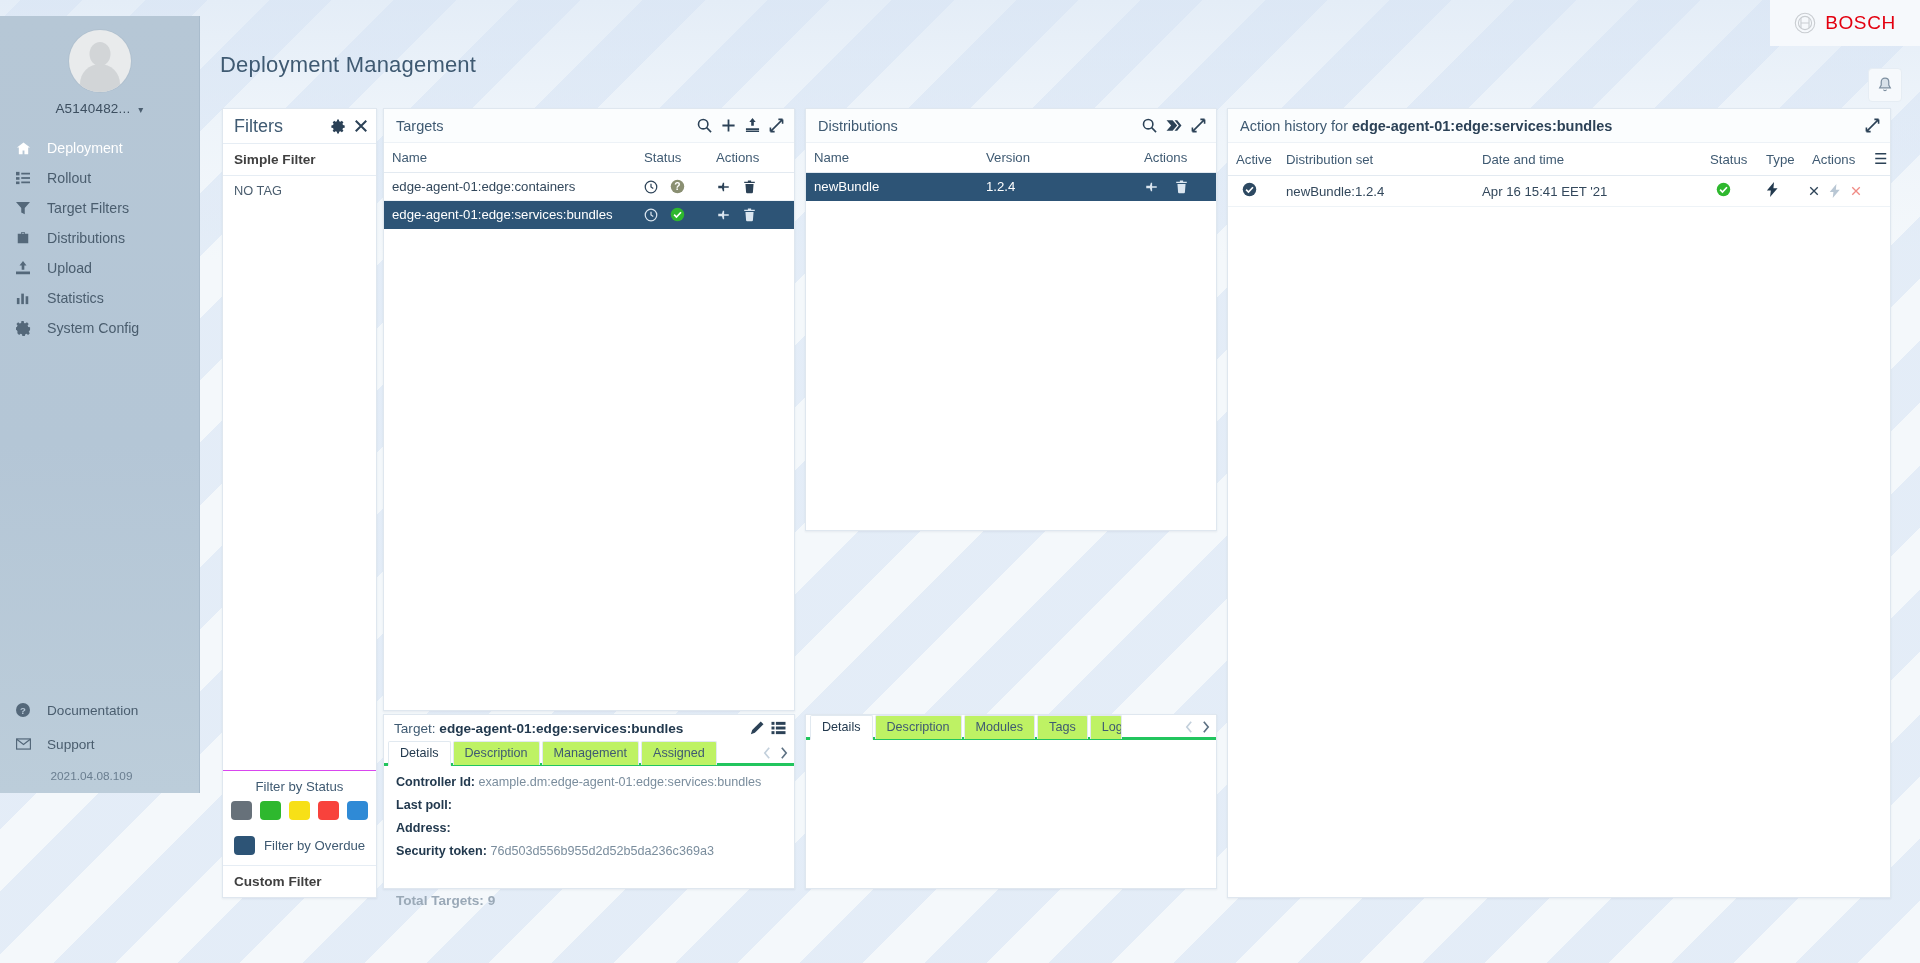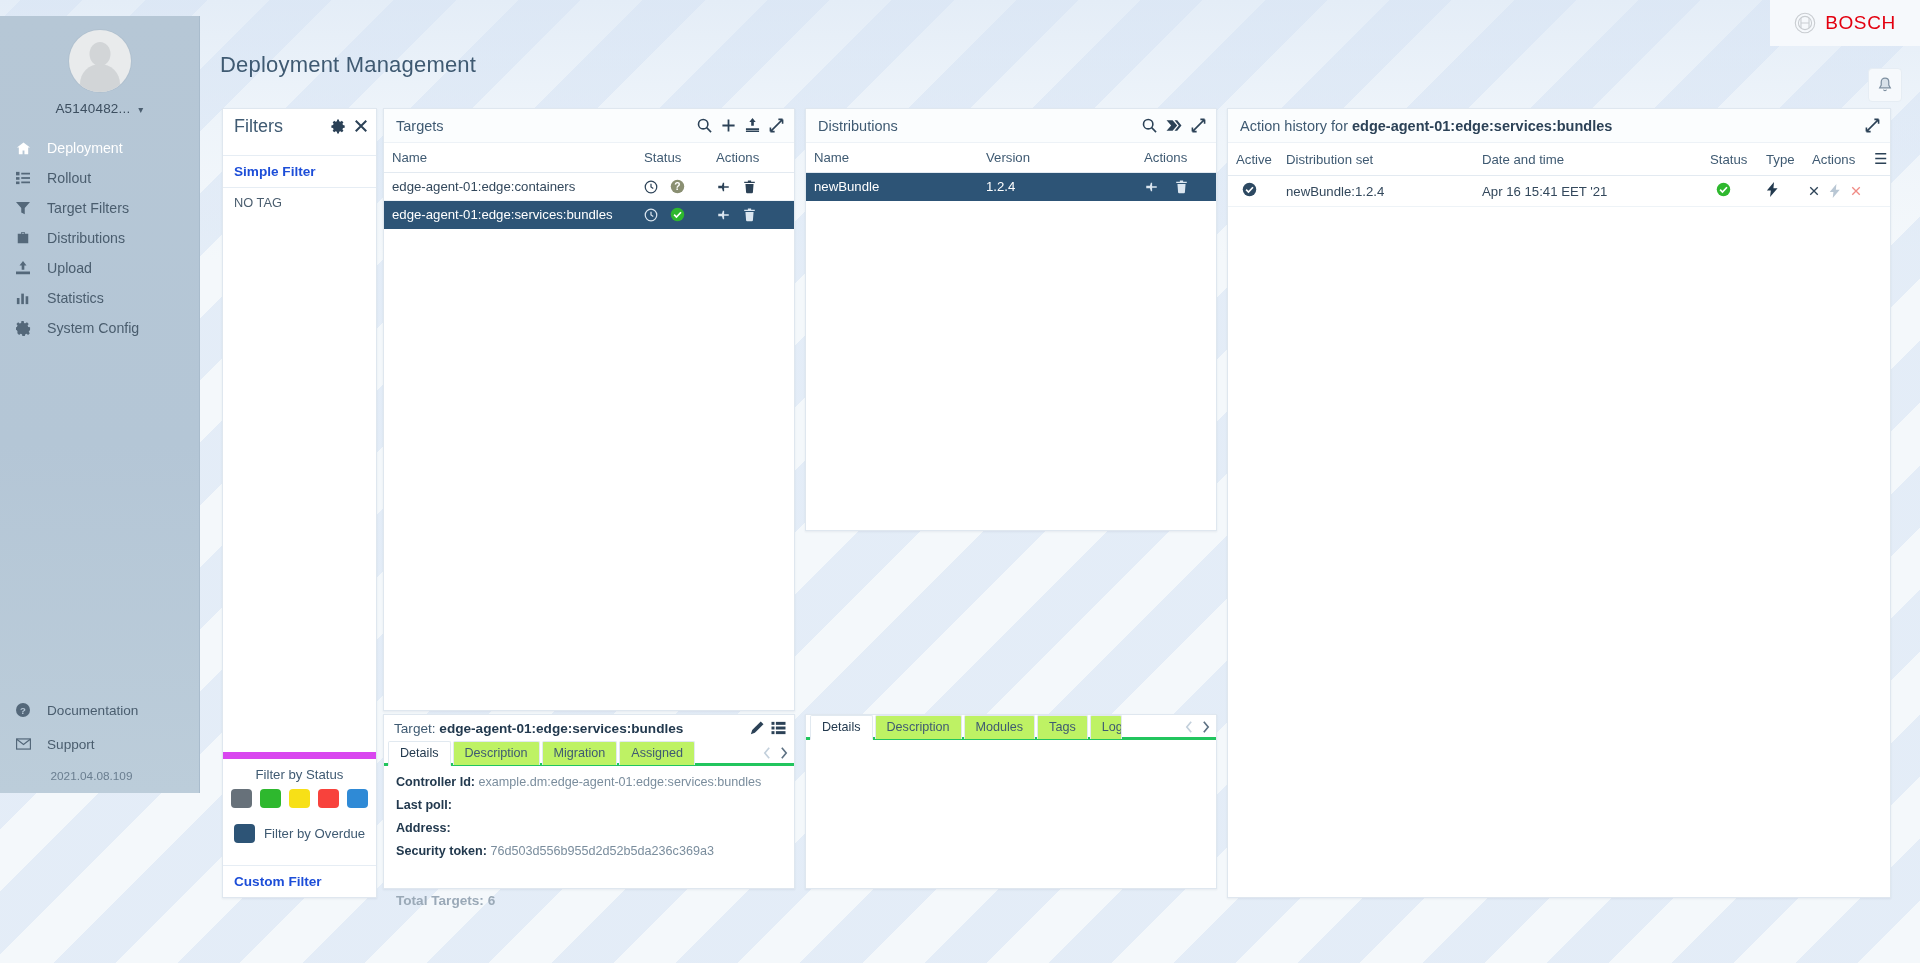--- a/index.html
+++ b/index.html
@@ -144,26 +144,26 @@
   .kv { font-size: 12.6px; margin-bottom: 9px; color: #7a8d9d; }
   .kv b { color: #22394e; font-weight: bold; }
 
   
   #filters { left: 222px; top: 108px; width: 155px; height: 790px; display: flex; flex-direction: column; }
   .f-head { height: 34px; display: flex; align-items: center; padding: 0 8px 0 11px; font-size: 18px; color: #3f5a72; }
   .f-head .ft { flex: 1; }
   .f-head .fa { display: flex; gap: 8px; color: #2c4257; }
   .f-head .fa span { cursor: pointer; display: inline-flex; }
   .f-section {
-    font-size: 13.6px; font-weight: bold; color: #1d4ed8;
-    padding: 8px 11px; border-top: 1px solid #e6edf4; border-bottom: 1px solid #e6edf4; margin-top: 12px;
+    font-size: 13.6px; font-weight: bold; color: #404040;
+    padding: 8px 11px; border-top: 1px solid #e6edf4; border-bottom: 1px solid #e6edf4;
   }
   .f-tag { font-size: 12.8px; color: #4a5d6e; padding: 7px 11px; }
   .f-spacer { flex: 1; }
-  .f-status { border-top: 7px solid #d946ef; padding: 8px 0 6px; text-align: center; }
+  .f-status { border-top: 1px solid #d946ef; padding: 8px 0 6px; text-align: center; }
   .f-status .lbl { font-size: 13.2px; color: #3f5a72; margin-bottom: 7px; }
   .swatches { display: flex; justify-content: center; gap: 8px; }
   .sw { width: 21px; height: 19px; border-radius: 4px; cursor: pointer; }
   .f-overdue { display: flex; align-items: center; gap: 9px; padding: 10px 0 10px 11px; }
   .f-overdue .lbl { font-size: 13.2px; color: #3f5a72; }
 
   .ghost { color: #b9c7d4; }
 </style>
 </head>
 <body>
@@ -596,21 +596,21 @@
             <rect x="5" y="1" width="11" height="3.4"></rect>
             <rect x="5" y="6.3" width="11" height="3.4"></rect>
             <rect x="5" y="11.6" width="11" height="3.4"></rect>
           </svg>
         </span>
     </span>
   </div>
   <div class="tabs">
     <div class="tab active">Details</div>
     <div class="tab">Description</div>
-    <div class="tab">Migration</div>
+    <div class="tab">Management</div>
     <div class="tab">Assigned</div>
     <span class="tab-nav">
       <span style="color:#c3d0dc">
           <svg width="12" height="14" viewBox="0 0 12 16" fill="none" stroke="currentColor" stroke-width="1.9">
             <path d="M8.5 2 3.5 8l5 6"></path>
           </svg>
         </span>
       <span style="color:#5d7183">
           <svg width="12" height="14" viewBox="0 0 12 16" fill="none" stroke="currentColor" stroke-width="1.9">
             <path d="M3.5 2l5 6-5 6"></path>
@@ -631,21 +631,21 @@
       <b>Address:</b>
       <span></span>
     </div>
     <div class="kv">
       <b>Security token:</b>
       <span>76d503d556b955d2d52b5da236c369a3</span>
     </div>
   </div>
 </div>
 
-<div id="total-targets" style="position:absolute;left:396px;top:893px;font-size:13.6px;color:#9aa9b7;font-weight:bold;">Total Targets: 6</div>
+<div id="total-targets" style="position:absolute;left:396px;top:893px;font-size:13.6px;color:#9aa9b7;font-weight:bold;">Total Targets: 9</div>
 
 <div class="panel" id="distribution-detail" style="left:805px; top:714px; width:412px; height:175px;">
   <div class="tabs">
     <div class="tab active">Details</div>
     <div class="tab">Description</div>
     <div class="tab">Modules</div>
     <div class="tab">Tags</div>
     <div class="tab" style="width:32px">Logs</div>
     <span class="tab-nav">
       <span style="color:#c3d0dc">

